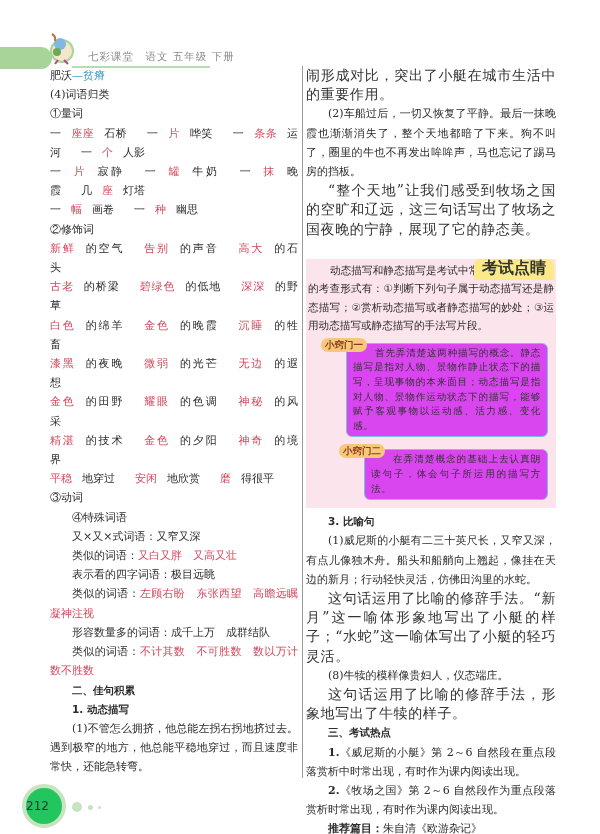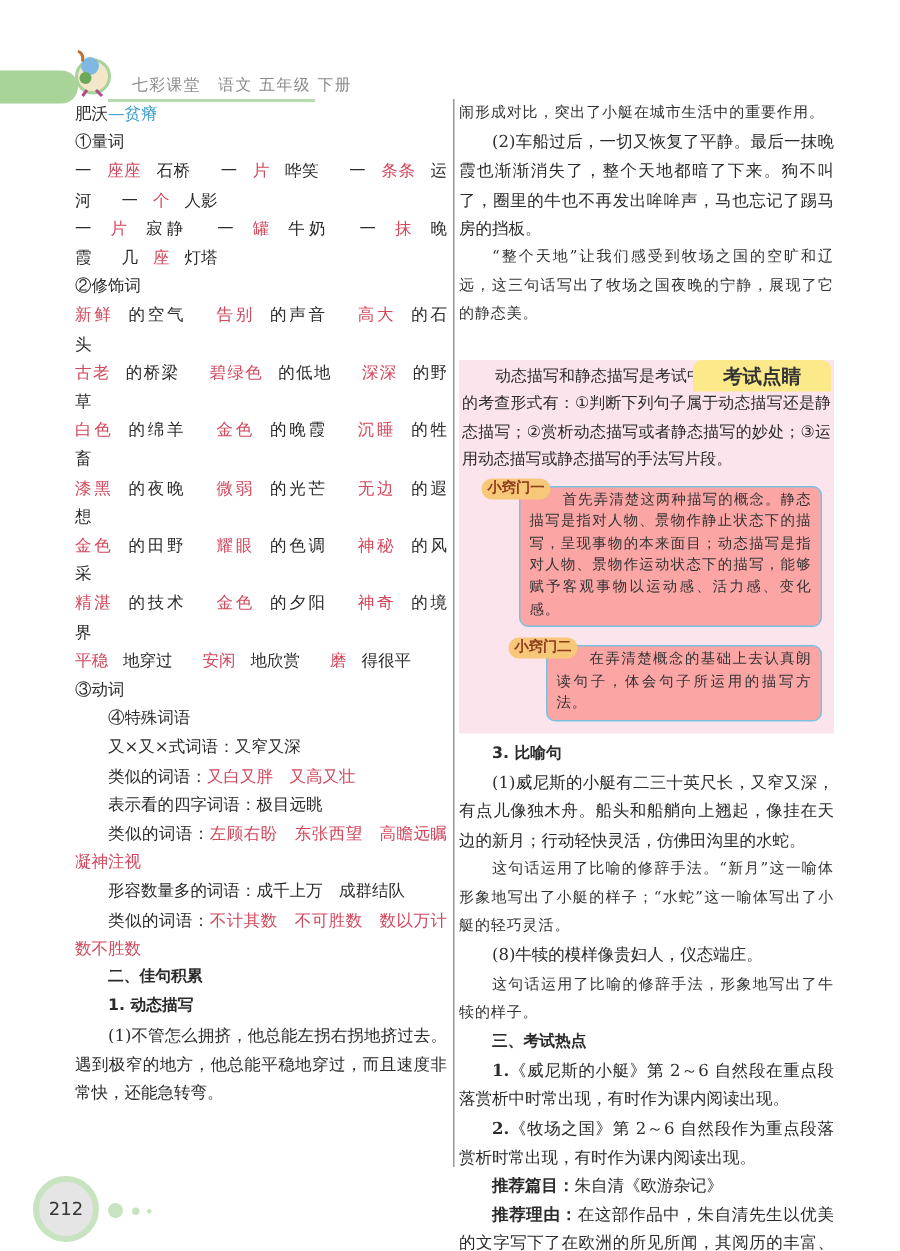--- a/index.html
+++ b/index.html
@@ -11,38 +11,38 @@
   .header .mascot { position:absolute; left:46px; top:2px; width:30px; height:34px; }
   .header .title { position:absolute; left:88px; top:20px; font-size:10.5px; color:#8a8a8a; letter-spacing:1px; font-family:"DejaVu Sans",sans-serif; }
   .col-left { position:absolute; left:50px; top:66px; width:248px; font-size:11px; line-height:19.2px; }
   .col-right { position:absolute; left:306px; top:66px; width:250px; font-size:11px; line-height:19.2px; }
   .divider { position:absolute; left:302px; top:66px; width:1px; height:712px; background:#9a9a9a; }
   .red { color:#d2475c;margin-top:12px; }
   .blue { color:#3a9bc7; }
   .ind { text-indent:22px; }
   .sec { font-family:"DejaVu Sans",sans-serif; font-weight:bold; font-size:10.5px; padding-left:22px; }
   .sec-flush { font-family:"DejaVu Sans",sans-serif; font-weight:bold; font-size:10.5px; }
-  .kai { font-size:10px; letter-spacing:0.6px; color:#333; }
+  .kai { font-size:14px; letter-spacing:0.6px; color:#333; }
   p { margin:0; text-align:justify; }
   .words span { margin-right:10px; }
   .exam-wrap { position:relative; margin-top:4px; }
-  .exam-tag { position:absolute; right:2px; top:0; background:#fbe98a; color:#333; font-family:Liberation Serif, serif;
-              font-weight:bold; font-size:13px; padding:1px 20px; border-radius:6px 6px 0 0; }
+  .exam-tag { position:absolute; right:2px; top:0; background:#fbe98a; color:#333; font-family:Liberation Mono, monospace;
+              font-weight:bold; font-size:16px; padding:1px 8px; border-radius:6px 6px 0 0; }
   .exam-box { margin-top:20px; background:#fce4ec; padding:2px 2px 8px 2px; font-family:"DejaVu Sans",sans-serif; font-size:10.6px; line-height:18.5px; }
-  .tip { position:relative; background:#fca5a5; border:1px solid #7cc0e0; border-radius:6px; font-size:9.6px; line-height:14.6px;
+  .tip { position:relative; background:#d946ef; border:1px solid #7cc0e0; border-radius:6px; font-size:9.6px; line-height:14.6px;
          padding:2px 6px 3px 6px; letter-spacing:0.6px; color:#333; font-family:"DejaVu Serif",serif; }
   .tip1 { margin:8px 6px 0 38px; }
   .tip2 { margin:12px 6px 0 56px; }
   .tip-label { position:absolute; top:-6px; background:#f7c77a; color:#8b3a1a; font-family:"DejaVu Sans",sans-serif; font-weight:bold;
                font-size:9.5px; padding:0 4px; border-radius:8px; line-height:14px; letter-spacing:0; }
   .tip1 .tip-label { left:-26px; }
   .tip2 .tip-label { left:-26px; }
   .footer { position:absolute; left:22px; top:784px; }
-  .pagenum { position:absolute; left:0; top:0; width:36px; height:36px; border-radius:50%; border:4px solid #c8e3bf; background:#e5e5e5;
-             text-align:center; line-height:36px; font-family:"DejaVu Sans",sans-serif; font-size:12px; color:#333; }
+  .pagenum { position:absolute; left:0; top:0; width:36px; height:36px; border-radius:50%; border:4px solid #c8e3bf; background:#22c55e;
+             text-align:left; line-height:36px; font-family:"DejaVu Sans",sans-serif; font-size:12px; color:#333; }
   .dot1 { position:absolute; left:50px; top:18px; width:10px; height:10px; border-radius:50%; background:#c8e3bf; }
   .dot2 { position:absolute; left:66px; top:21px; width:5px; height:5px; border-radius:50%; background:#c8e3bf; }
   .dot3 { position:absolute; left:76px; top:22px; width:3px; height:3px; border-radius:50%; background:#c8e3bf; }
 </style>
 </head>
 <body>
 
 <div class="header">
   <div class="tab"></div>
   <svg class="mascot" viewBox="0 0 30 34">
@@ -53,24 +53,26 @@
     <path d="M18 28 l4 4 M12 28 l-3 4" stroke="#b04a8a" stroke-width="2"></path>
   </svg>
   <div class="line"></div>
   <div class="title">七彩课堂　语文  五年级  下册</div>
 </div>
 
 <div class="divider"></div>
 
 <div class="col-left">
   <p><span>肥沃</span><span class="blue">—贫瘠</span></p>
+  <p>(4)词语归类</p>
   <p>①量词</p>
   <div id="measure">
       <p class="words"><span><span>一</span><span class="red">座座</span><span>石桥</span></span><span><span>一</span><span class="red">片</span><span>哗笑</span></span><span><span>一</span><span class="red">条条</span><span>运河</span></span><span><span>一</span><span class="red">个</span><span>人影</span></span></p>
       <p class="words"><span><span>一</span><span class="red">片</span><span>寂静</span></span><span><span>一</span><span class="red">罐</span><span>牛奶</span></span><span><span>一</span><span class="red">抹</span><span>晚霞</span></span><span><span>几</span><span class="red">座</span><span>灯塔</span></span></p>
+      <p class="words"><span><span>一</span><span class="red">幅</span><span>画卷</span></span><span><span>一</span><span class="red">种</span><span>幽思</span></span></p>
     </div>
   <p>②修饰词</p>
   <div id="modifiers">
       <p class="words"><span><span class="red">新鲜</span><span>的空气</span></span><span><span class="red">告别</span><span>的声音</span></span><span><span class="red">高大</span><span>的石头</span></span></p>
       <p class="words"><span><span class="red">古老</span><span>的桥梁</span></span><span><span class="red">碧绿色</span><span>的低地</span></span><span><span class="red">深深</span><span>的野草</span></span></p>
       <p class="words"><span><span class="red">白色</span><span>的绵羊</span></span><span><span class="red">金色</span><span>的晚霞</span></span><span><span class="red">沉睡</span><span>的牲畜</span></span></p>
       <p class="words"><span><span class="red">漆黑</span><span>的夜晚</span></span><span><span class="red">微弱</span><span>的光芒</span></span><span><span class="red">无边</span><span>的遐想</span></span></p>
       <p class="words"><span><span class="red">金色</span><span>的田野</span></span><span><span class="red">耀眼</span><span>的色调</span></span><span><span class="red">神秘</span><span>的风采</span></span></p>
       <p class="words"><span><span class="red">精湛</span><span>的技术</span></span><span><span class="red">金色</span><span>的夕阳</span></span><span><span class="red">神奇</span><span>的境界</span></span></p>
       <p class="words"><span><span class="red">平稳</span><span>地穿过</span></span><span><span class="red">安闲</span><span>地欣赏</span></span><span><span class="red">磨</span><span>得很平</span></span></p>

